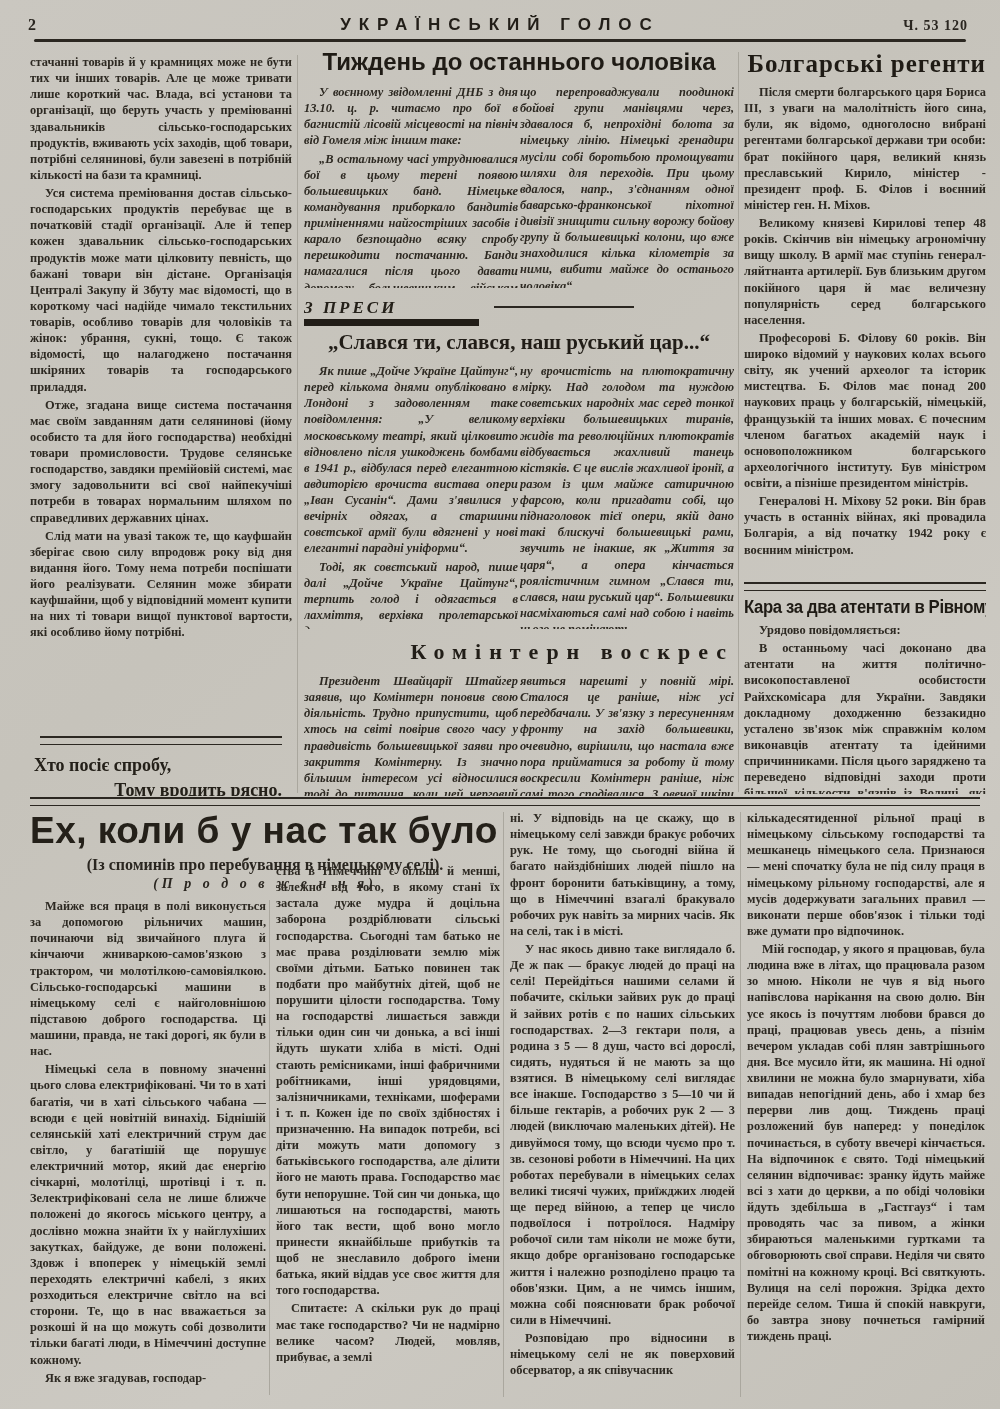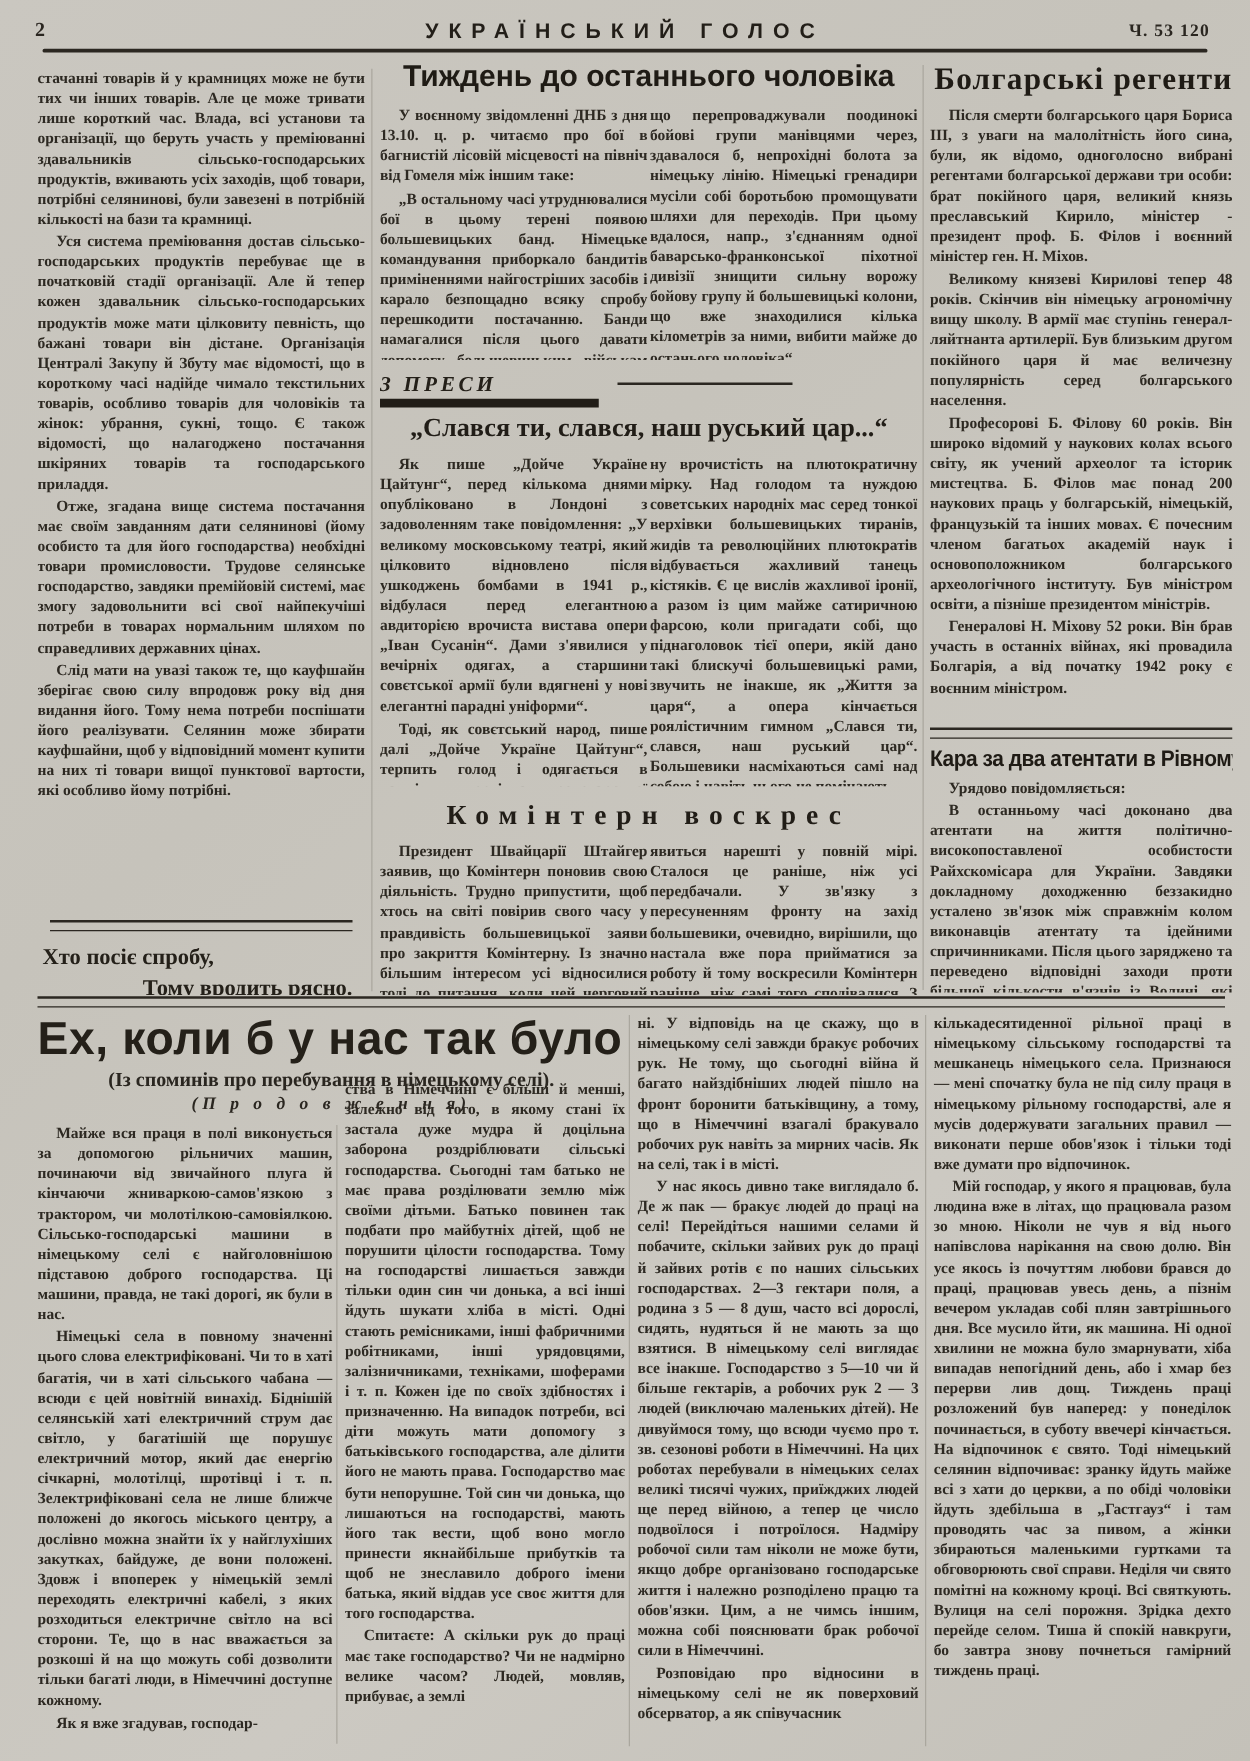--- a/index.html
+++ b/index.html
@@ -24,28 +24,28 @@
   .col{position:absolute;overflow:hidden;}
   .p{margin:0 0 2px 0;text-indent:15px;text-align:justify;
      font-size:12.4px;line-height:1.3;font-weight:bold;color:#2d2922;}
   .noind{text-indent:0;}
   
   .slogan{margin:10px 4px 8px 4px;font-size:18px;font-weight:bold;color:#242019;}
   .slogan .l2{text-align:right;padding-right:6px;margin-top:4px;}
   
   .h-destruction{margin:0 0 8px 0;text-align:center;white-space:nowrap;
      font-family:"Liberation Sans",sans-serif;font-weight:bold;font-size:24px;color:#1f1b15;}
-  .two-col{display:flex;gap:2px;}
+  .two-col{display:flex;gap:2px;font-style:italic;}
   .two-col>div{flex:1;overflow:hidden;}
   .press-row{display:flex;align-items:flex-start;margin:10px 0 4px 0;}
   .press-label{font-style:italic;font-weight:bold;font-size:17px;letter-spacing:3px;color:#242019;}
   .press-bar{height:7px;background:#211d17;margin-top:1px;}
   .h-slavsia{margin:4px 0 8px 0;text-align:center;white-space:nowrap;
      font-weight:bold;font-size:21px;color:#211d17;}
-  .h-komintern{margin:10px 0 8px 0;text-align:center;white-space:nowrap;
+  .h-komintern{margin:10px 0 8px 0;text-align:right;white-space:nowrap;
      font-weight:bold;font-size:22px;letter-spacing:8px;color:#211d17;}
   
   .h-bulgarian{margin:0 0 6px 0;text-align:right;white-space:nowrap;
      font-weight:bold;font-size:25px;letter-spacing:1px;color:#1f1b15;}
   .h-rivne{margin:6px 0 4px 0;text-align:left;white-space:nowrap;
      font-family:"Liberation Sans",sans-serif;font-weight:bold;font-size:18px;
      letter-spacing:-0.4px;transform:scaleX(0.93);transform-origin:left;color:#1f1b15;}
   
   .pagewide-double{position:absolute;left:30px;top:797px;width:950px;}
   .h-eh{margin:0;text-align:center;white-space:nowrap;

